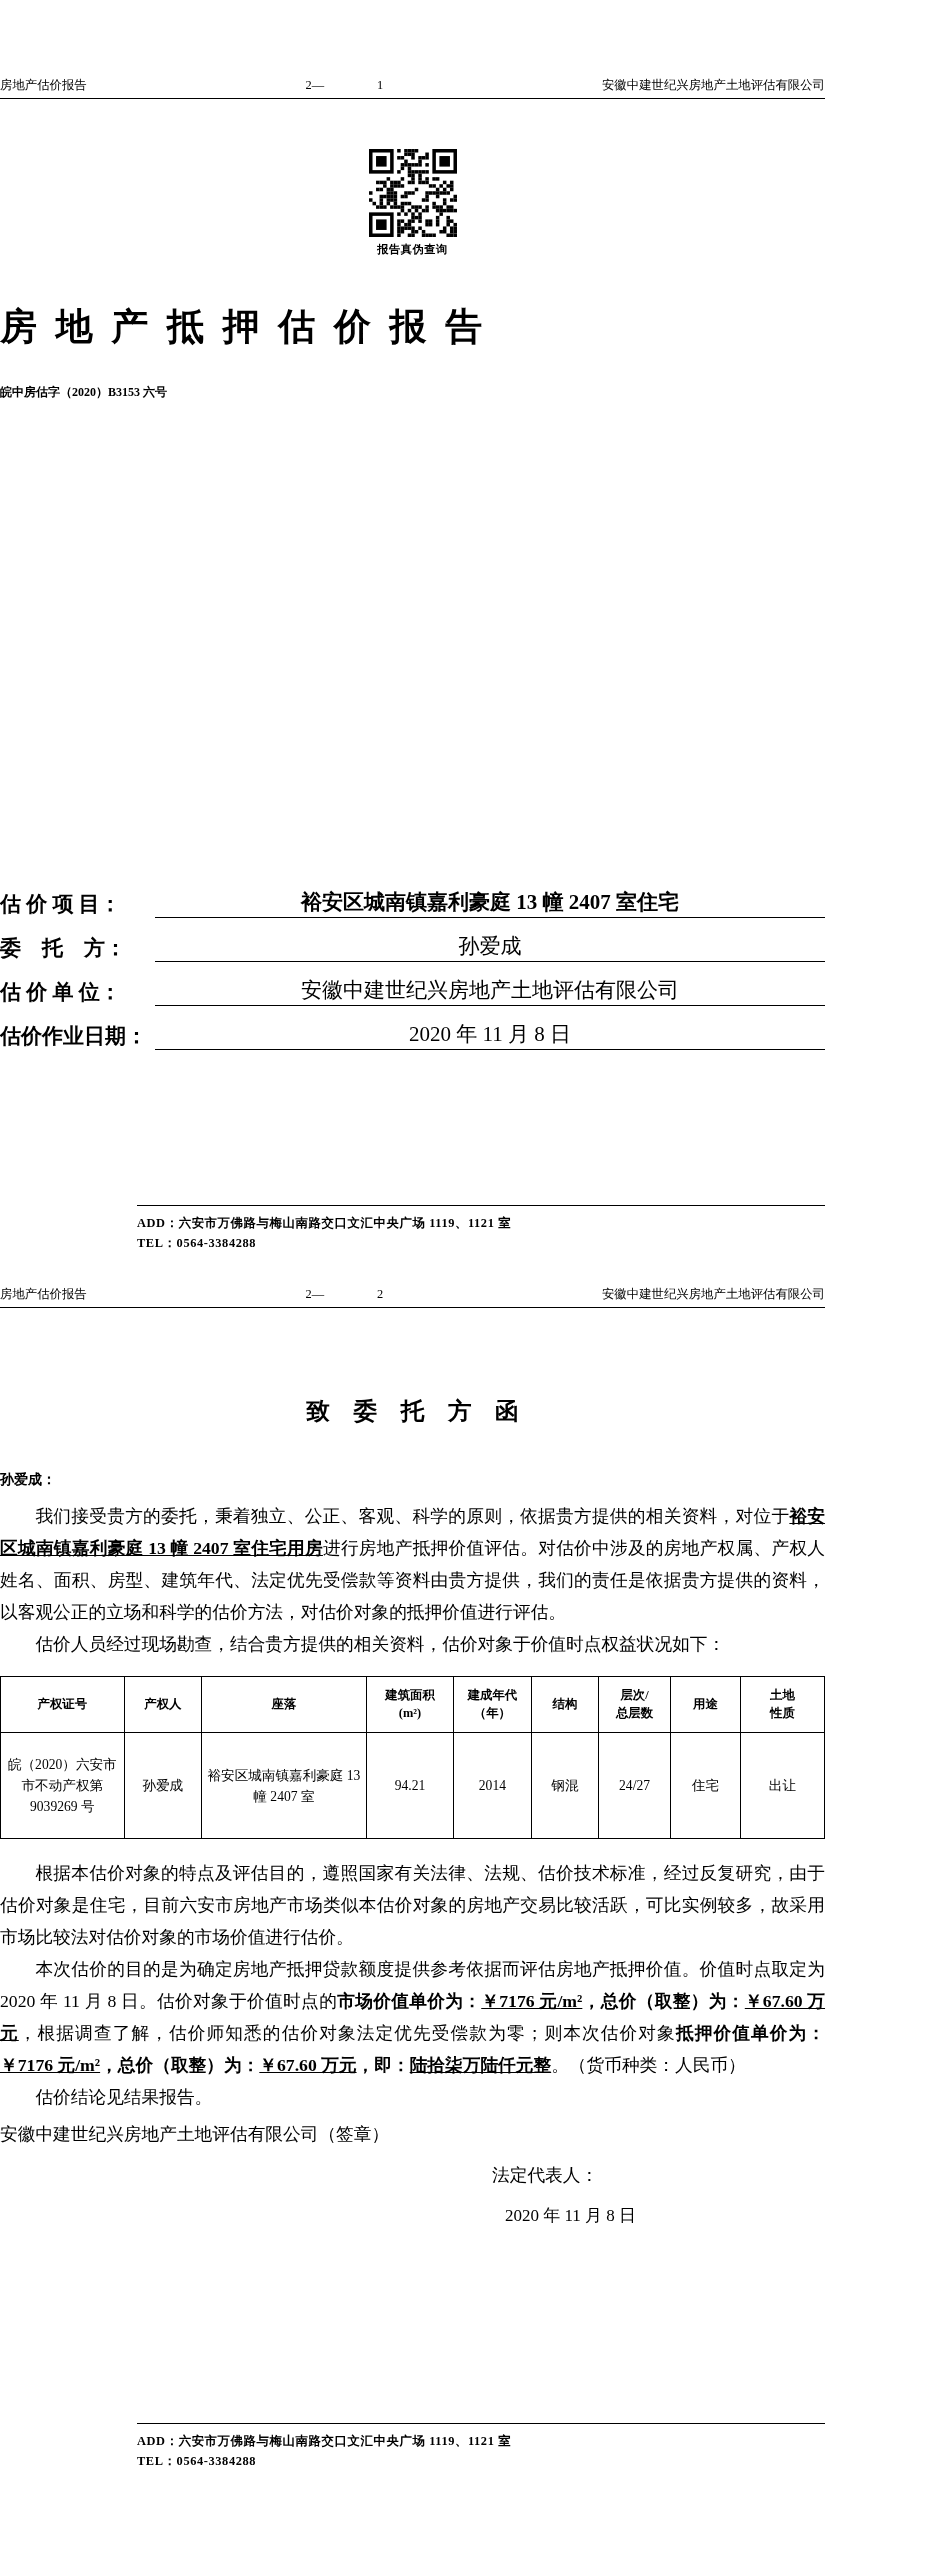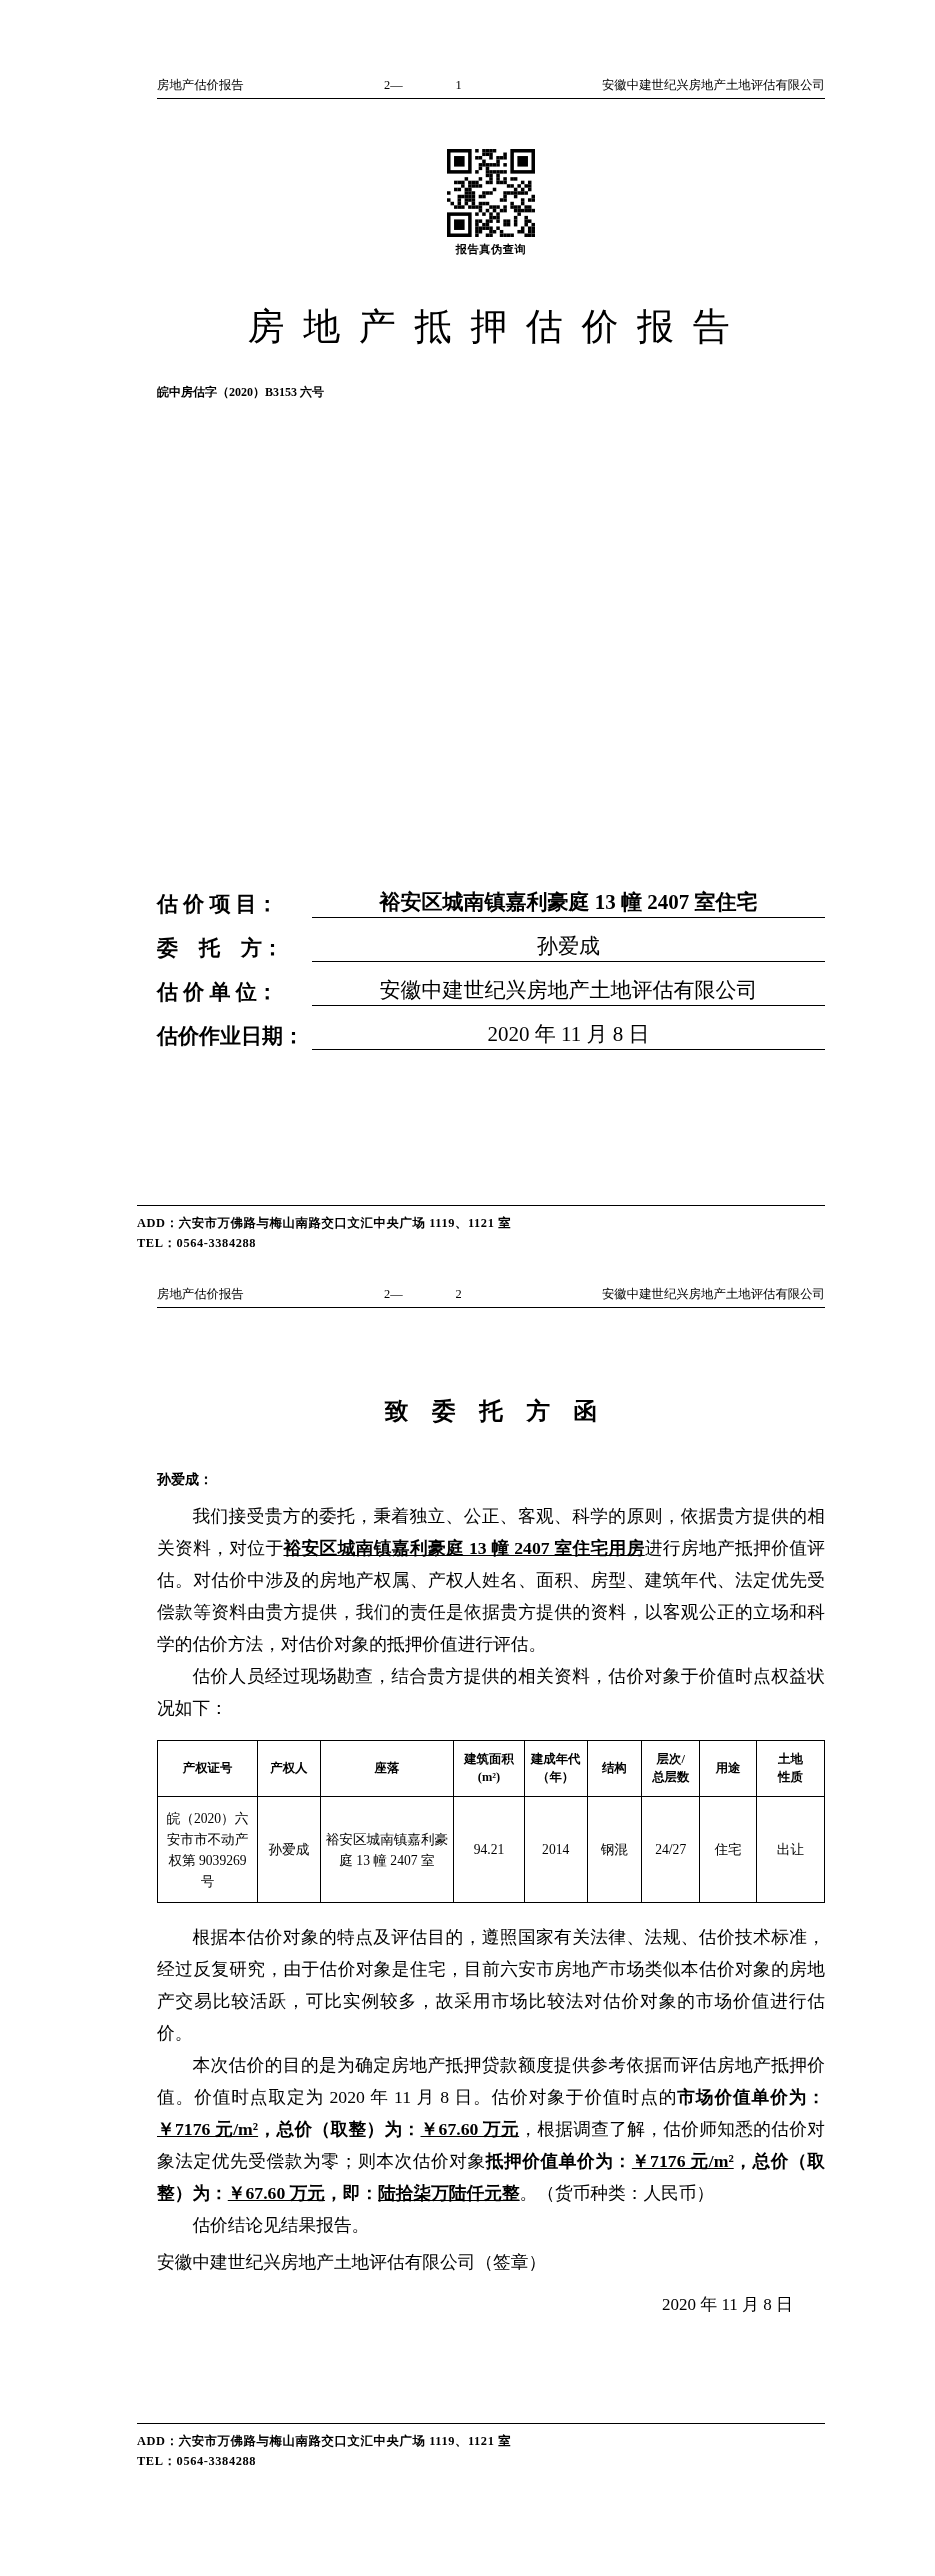--- a/index.html
+++ b/index.html
@@ -2,35 +2,35 @@
 <html style="font-size:9.4px"><head>
 <meta charset="utf-8">
 <style>
   * { box-sizing: border-box; }
   html, body { margin: 0; padding: 0; }
   body { background: #ffffff; color: #000; font-family: "Liberation Serif", "DejaVu Serif", serif; }
   .doc { width: 936px; background: #fff; }
   .page { position: relative; }
   .page1 { height: 1274px; }
   .page2 { height: 1302px; }
-  .content { padding-left: 137px; padding-right: 111px; margin-left: 20px; }
+  .content { padding-right: 111px; }
   .page1 > .content { padding-top: 77px; }
   .page2 > .content { padding-top: 11.8px; }
 
   .page-header { display: flex; justify-content: space-between; align-items: flex-end;
                  font-size: 12.4px; line-height: 16.5px; padding-bottom: 4.7px; border-bottom: 0.9px solid #000; }
   .header-center { display: flex; gap: 53px; }
 
   .qr-wrap { display: flex; justify-content: center; margin-top: 50px; }
   .qr-box { width: 88px; text-align: center; }
   .qr svg { display: block; background: #fff; }
   .qr-caption { font-size: 11.2px; font-weight: bold; margin-top: 4.7px; white-space: nowrap; letter-spacing: 0.6px; }
 
-  .report-title { margin: 48px 0 0 0; text-align: center; font-size: 37px; line-height: 44px;
-                  font-weight: normal; letter-spacing: 4.7px; white-space: nowrap; }
+  .report-title { margin: 48px 0 0 0; font-size: 37px; line-height: 44px;
+                  font-weight: bold; letter-spacing: 4.7px; white-space: nowrap; }
   .doc-number { margin-top: 31px; text-align: left; font-size: 12px; font-weight: bold; line-height: 25px; }
 
   .fields { margin-top: 469px; }
   .field-row { display: flex; height: 44px; align-items: flex-end; }
   .field-label { font-size: 21px; font-weight: bold; white-space: pre; line-height: 28px; width: 155px; flex: none; }
   .field-line { flex: 1; border-bottom: 1.2px solid #000; text-align: center;
                 font-size: 21px; line-height: 27px; padding-bottom: 1.2px; }
   .field-line .strong { font-weight: bold; }
 
   .page-footer { position: absolute; left: 137px; right: 111px; border-top: 0.9px solid #000;
@@ -384,20 +384,21 @@
             <td>出让</td>
           </tr>
         </tbody>
       </table>
 
       <p class="para mt30">根据本估价对象的特点及评估目的，遵照国家有关法律、法规、估价技术标准，经过反复研究，由于估价对象是住宅，目前六安市房地产市场类似本估价对象的房地产交易比较活跃，可比实例较多，故采用市场比较法对估价对象的市场价值进行估价。</p>
       <p class="para"><span>本次估价的目的是为确定房地产抵押贷款额度提供参考依据而评估房地产抵押价值。价值时点取定为 2020 年 11 月 8 日。估价对象于价值时点的</span><span class="b">市场价值单价为：</span><span class="bu">￥7176 元/m²</span><span class="b">，总价（取整）为：</span><span class="bu">￥67.60 万元</span><span>，根据调查了解，估价师知悉的估价对象法定优先受偿款为零；则本次估价对象</span><span class="b">抵押价值单价为：</span><span class="bu">￥7176 元/m²</span><span class="b">，总价（取整）为：</span><span class="bu">￥67.60 万元</span><span class="b">，即：</span><span class="bu">陆拾柒万陆仟元整</span><span>。（货币种类：人民币）</span></p>
       <p class="para">估价结论见结果报告。</p>
 
       <div class="signature">安徽中建世纪兴房地产土地评估有限公司（签章）</div>
+      <div class="legal-rep">法定代表人：</div>
       <div class="sig-date">2020 年 11 月 8 日</div>
 
       <div class="page-footer">
         <div>ADD：六安市万佛路与梅山南路交口文汇中央广场 1119、1121 室</div>
         <div>TEL：0564-3384288</div>
       </div>
 
     </div>
   </section>
 

